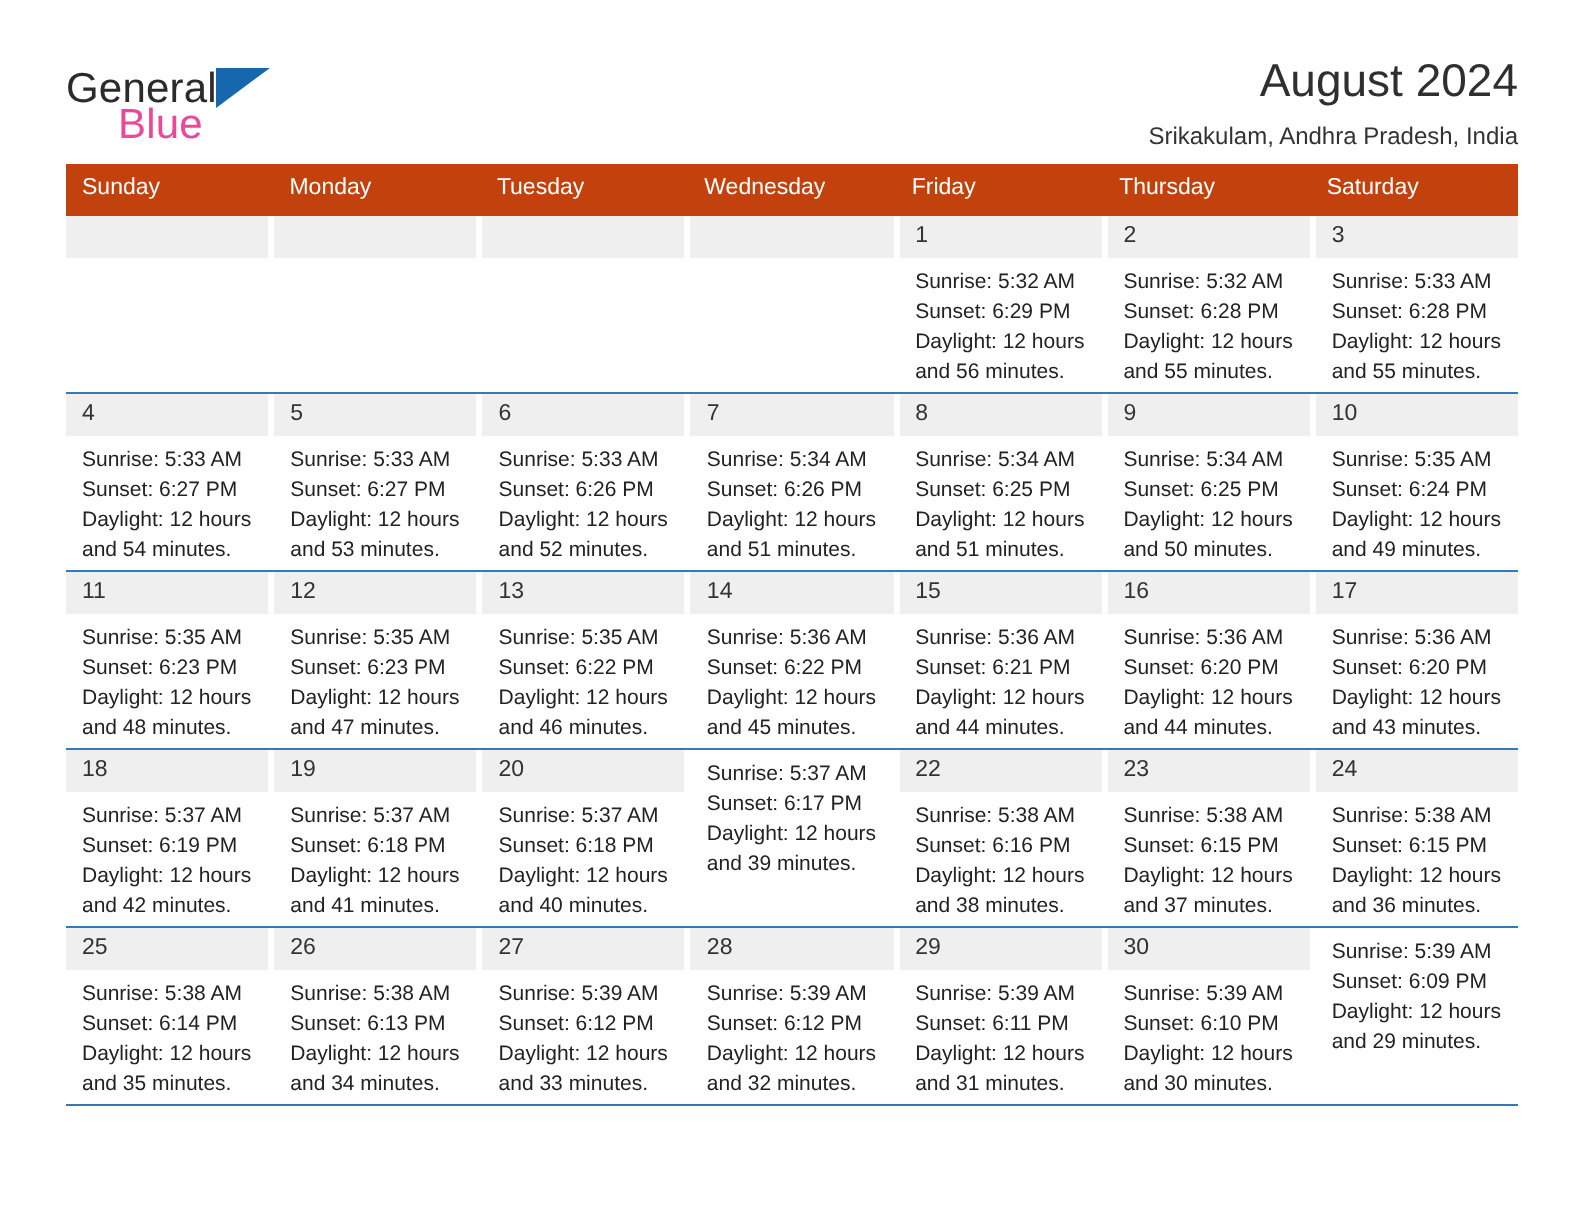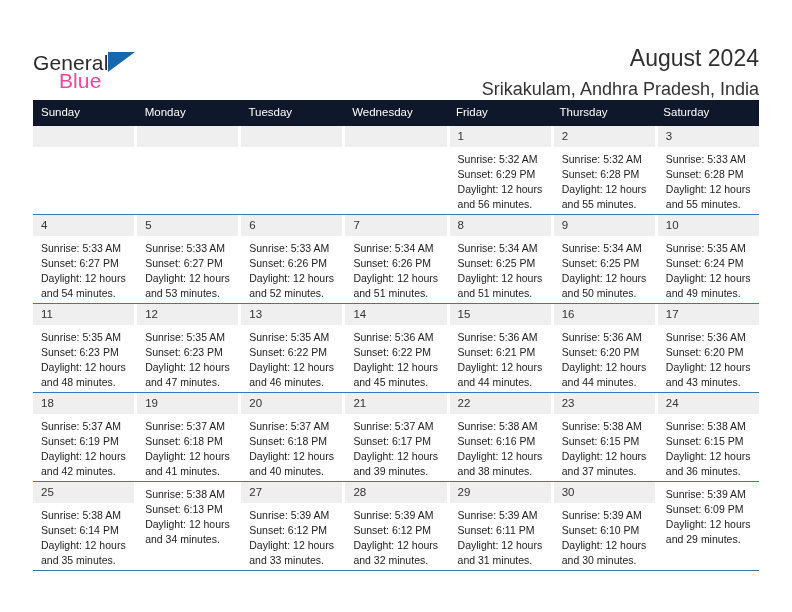--- a/index.html
+++ b/index.html
@@ -12,21 +12,21 @@
     height: 612px;
     font-family: "Liberation Sans", sans-serif;
     color: #000000;
     overflow: hidden;
   }
   .page {
     position: relative;
     width: 792px;
     height: 612px;
     box-sizing: border-box;
-    padding: 18px 33px;
+    padding: 0 33px;
   }
 
   
   .header {
     display: flex;
     align-items: flex-start;
     justify-content: space-between;
     padding-top: 28px;
     height: 72px;
     box-sizing: border-box;
@@ -66,34 +66,34 @@
     padding-top: 0px;
   }
   .cal-title {
     font-size: 23px;
     color: #2f2f2f;
     line-height: 1.08;
     font-weight: normal;
     margin: 0;
   }
   .cal-subtitle {
-    font-size: 18px;
+    font-size: 12px;
     color: #333333;
     margin: 8px 0 0 0;
     font-weight: normal;
   }
 
   
   .calendar {
     margin-top: 10px;
     width: 726px;
   }
   .weekday-row {
     display: flex;
-    background: #0f172a;
+    background: #c2410c;
   }
   .weekday {
     flex: 1 1 0;
     color: #ffffff;
     font-size: 11.5px;
     padding: 6px 0 6px 8px;
     box-sizing: border-box;
     line-height: 1.2;
   }
   .week-row {
@@ -366,21 +366,20 @@
       <div class="day-cell">
         <div class="day-num">20</div>
         <div class="day-info">
           <div>Sunrise: 5:37 AM</div>
           <div>Sunset: 6:18 PM</div>
           <div>Daylight: 12 hours</div>
           <div>and 40 minutes.</div>
         </div>
       </div>
       <div class="day-cell">
-        <div class="day-num">21</div>
         <div class="day-info">
           <div>Sunrise: 5:37 AM</div>
           <div>Sunset: 6:17 PM</div>
           <div>Daylight: 12 hours</div>
           <div>and 39 minutes.</div>
         </div>
       </div>
       <div class="day-cell">
         <div class="day-num">22</div>
         <div class="day-info">
@@ -414,20 +413,21 @@
       <div class="day-cell">
         <div class="day-num">25</div>
         <div class="day-info">
           <div>Sunrise: 5:38 AM</div>
           <div>Sunset: 6:14 PM</div>
           <div>Daylight: 12 hours</div>
           <div>and 35 minutes.</div>
         </div>
       </div>
       <div class="day-cell">
+        <div class="day-num">26</div>
         <div class="day-info">
           <div>Sunrise: 5:38 AM</div>
           <div>Sunset: 6:13 PM</div>
           <div>Daylight: 12 hours</div>
           <div>and 34 minutes.</div>
         </div>
       </div>
       <div class="day-cell">
         <div class="day-num">27</div>
         <div class="day-info">

